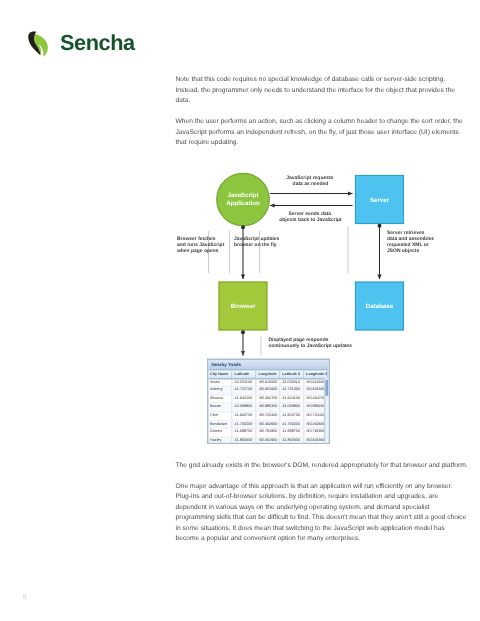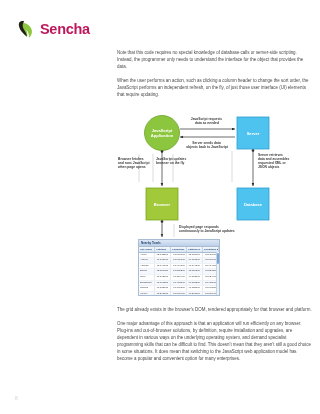--- a/index.html
+++ b/index.html
@@ -28,21 +28,21 @@
   .brand-mark {
     width: 17px;
     height: 20px;
     position: relative;
     flex: none;
   }
   .brand-name {
     font-size: 14.5px;
     font-weight: bold;
     letter-spacing: -0.3px;
-    color: #be185d;
+    color: #14532d;
   }
 
   
   .content {
     position: absolute;
     left: 117px;
     top: 49px;
     width: 195px;
   }
   .para {

